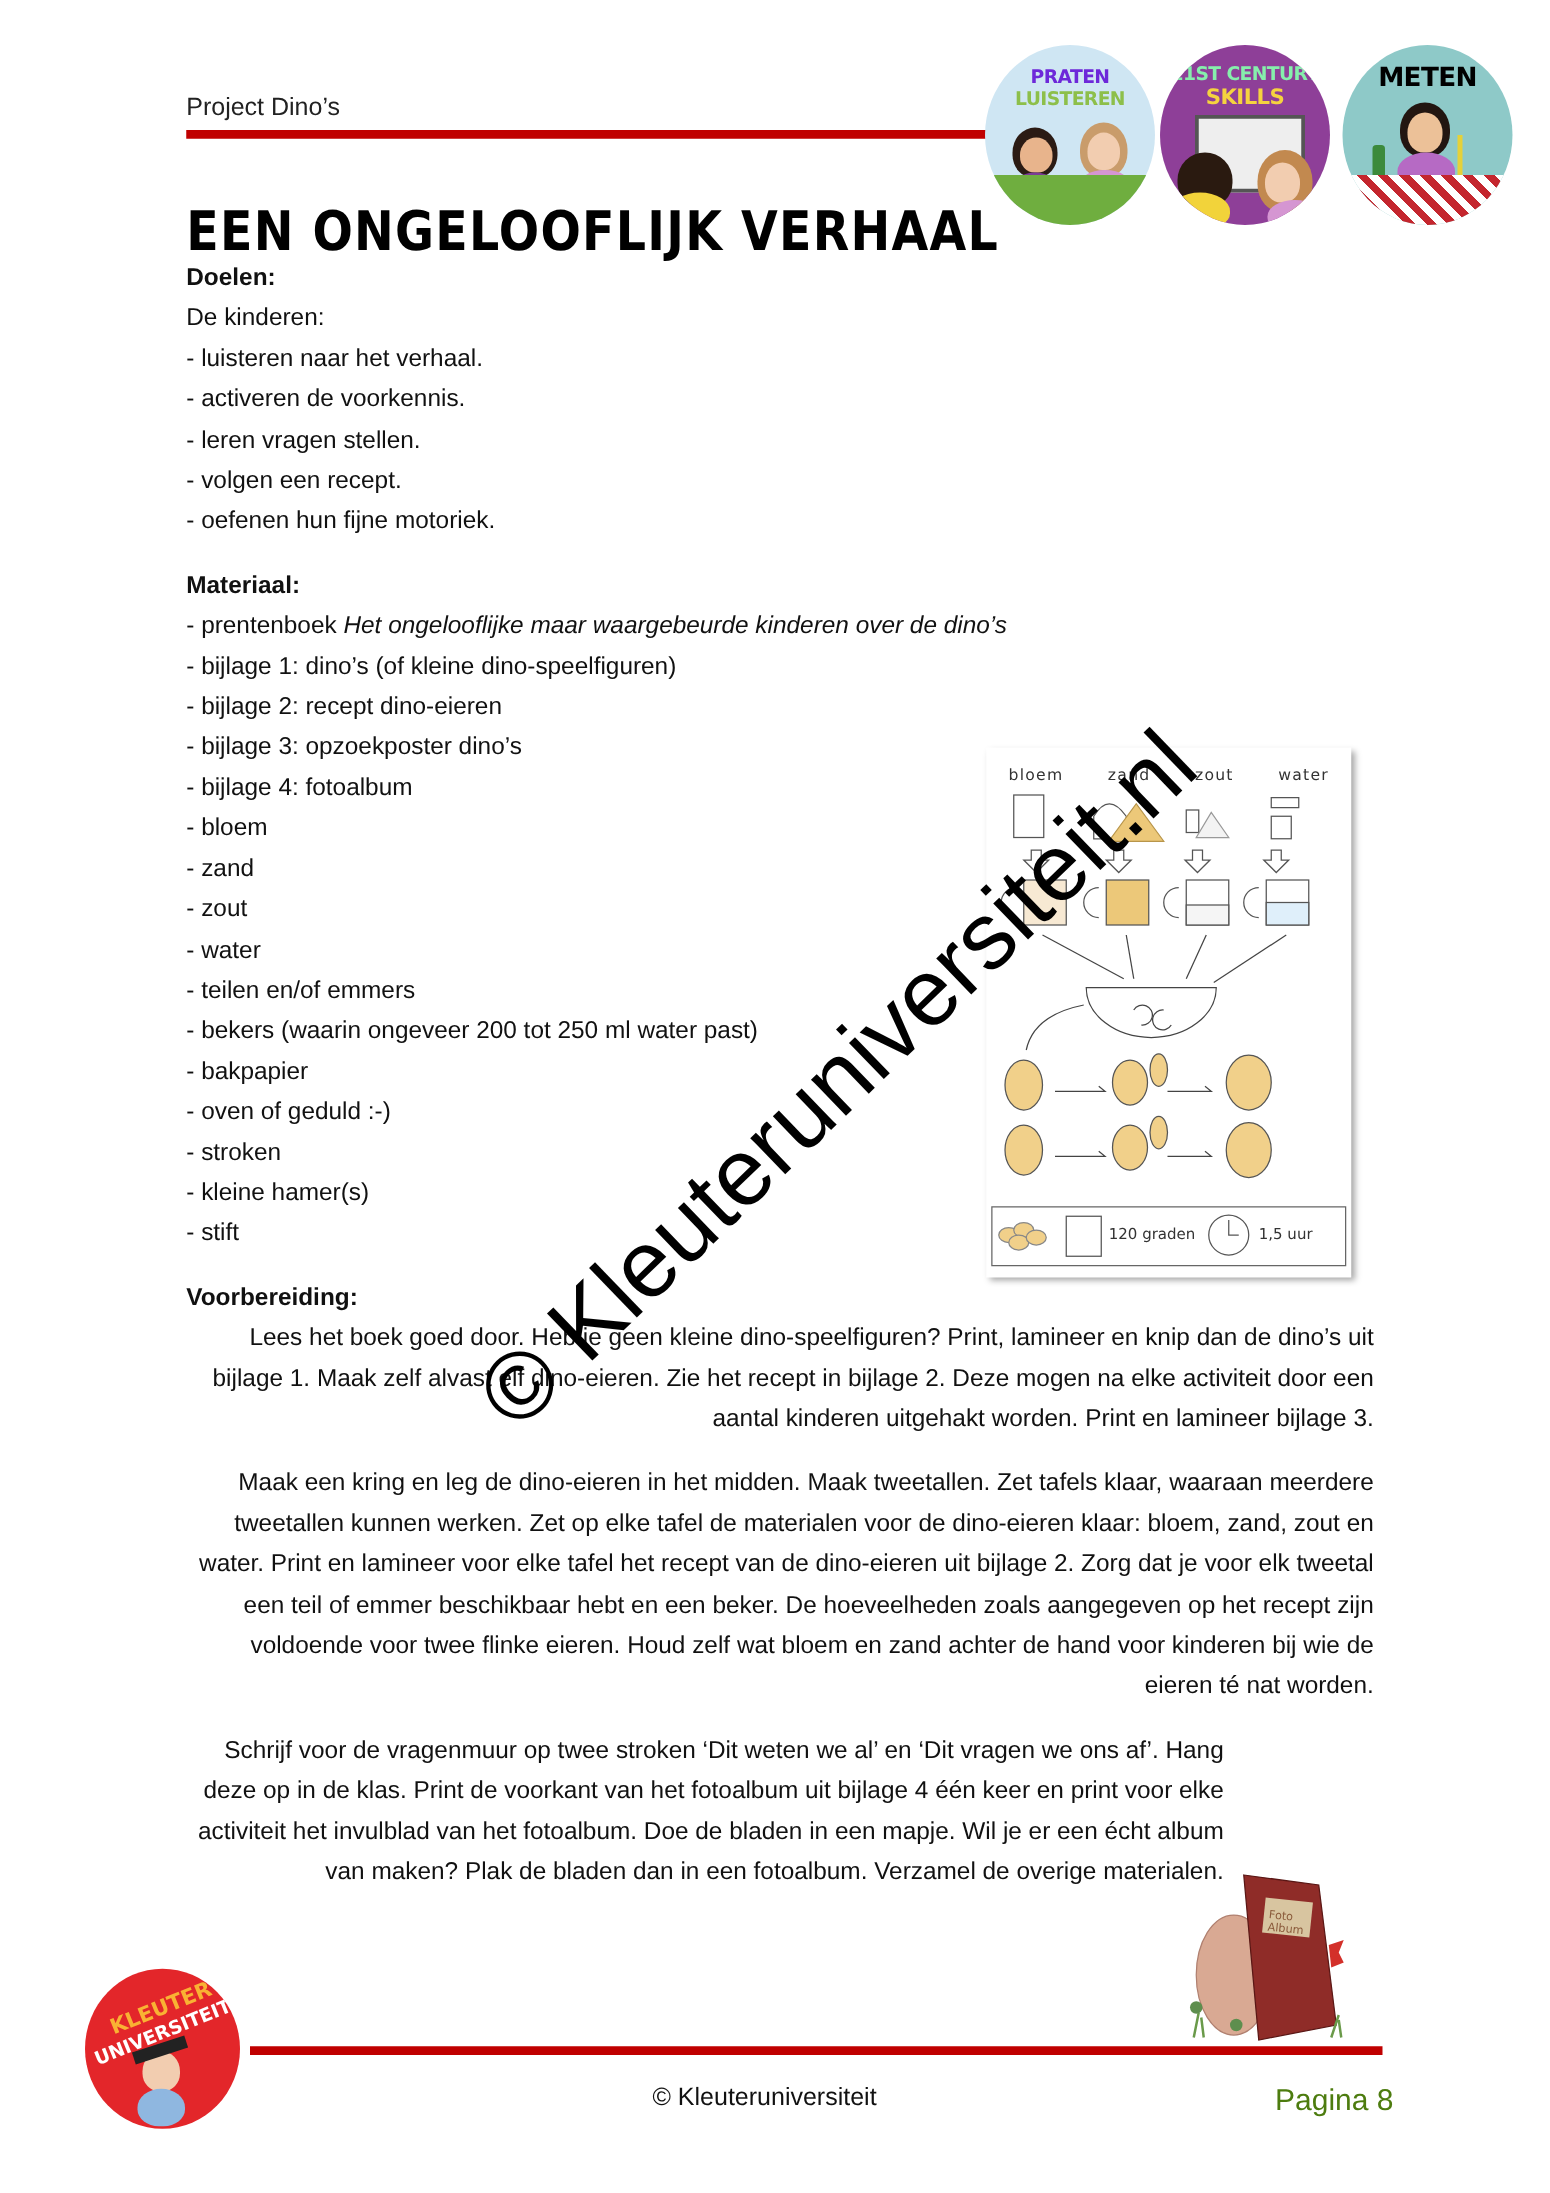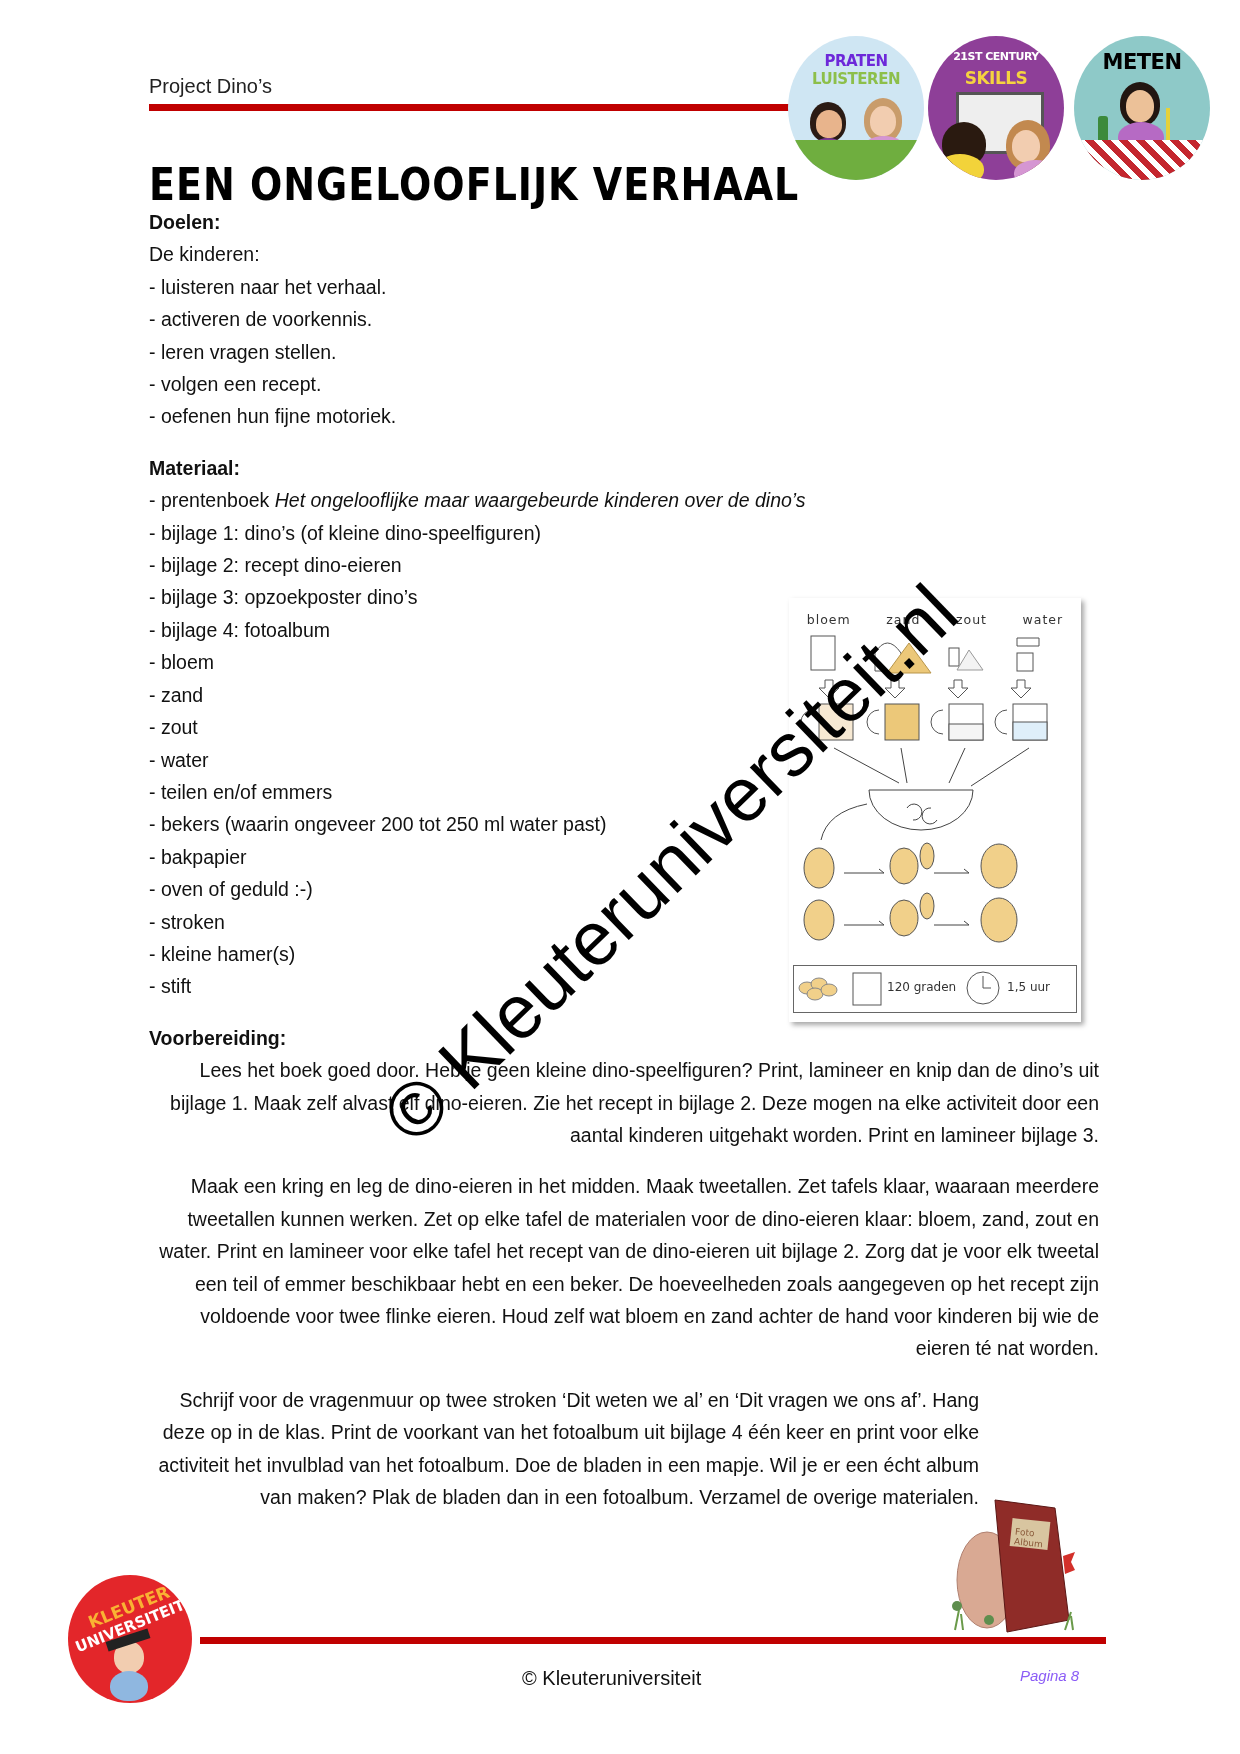--- a/index.html
+++ b/index.html
@@ -10,21 +10,21 @@
   .header-line { left:149px; top:104px; width:650px; height:7px; background:#c00000; }
   .badges { left:788px; top:36px; width:422px; height:144px; }
   .badge { position:absolute; top:0; width:136px; height:144px; border-radius:50%; overflow:hidden; }
   .badge .label1, .badge .label2 { position:absolute; left:0; right:0; text-align:center;
         font-family:"DejaVu Sans", sans-serif; font-weight:bold; letter-spacing:-0.5px; }
   .b1 { left:0; background:#cfe6f3; }
   .b2 { left:140px; background:#8e3f98; }
   .b3 { left:286px; background:#8ec9c8; }
   .b1 .label1 { top:16px; font-size:15px; color:#6d28d9;text-align:center; }
   .b1 .label2 { top:34px; font-size:15px; color:#8dbf4a; }
-  .b2 .label1 { top:14px; font-size:11px; color:#ffffff; }
+  .b2 .label1 { top:14px; font-size:15px; color:#86efac; }
   .b2 .label2 { top:32px; font-size:17px; color:#f5d33f; }
   .b3 .label1 { top:14px; font-size:21px; color:#000000; }
   .badge .scene-ground { position:absolute; left:0; right:0; bottom:0; height:40px; }
   .b1 .scene-ground { background:#6fae3f; }
   .b3 .scene-ground { background:repeating-linear-gradient(45deg,#c4262e 0 6px,#fff 6px 12px); }
   .kid { position:absolute; border-radius:50% 50% 45% 45%; }
   .page-title { left:149px; top:160px; font-family:"DejaVu Sans", sans-serif; font-weight:bold;
         font-size:38px; letter-spacing:1px; transform:scaleY(1.15); transform-origin:left top;
         color:#000; }
   .content { left:149px; top:206px; width:950px; font-size:19.5px; line-height:32.4px; color:#111; }
@@ -40,21 +40,21 @@
             font-family:"DejaVu Sans", sans-serif; letter-spacing:1px; }
   .recipe .oven-box { position:absolute; left:4px; top:367px; width:282px; height:46px;
             border:1.5px solid #666; }
   .recipe .oven-text { position:absolute; font-size:12px; color:#333; font-family:"DejaVu Sans", sans-serif; }
   .watermark { left:120px; top:820px; font-size:76px; color:#000; white-space:nowrap;
             transform:rotate(-44deg); transform-origin:center; width:1100px; text-align:center;
             font-family:"Liberation Sans", sans-serif; }
   .album { left:945px; top:1480px; width:140px; height:160px; }
   .footer-line { left:200px; top:1637px; width:906px; height:7px; background:#c00000; }
   .footer-copy { left:522px; top:1667px; font-size:20px; color:#111; }
-  .footer-page { left:1020px; top:1667px; font-size:15px; color:#8b5cf6;font-style:italic; }
+  .footer-page { left:1020px; top:1667px; font-size:24px; color:#4d7c0f; }
   .logo { left:68px; top:1575px; width:124px; height:128px; border-radius:50%; background:#e3262a; overflow:hidden; }
   .logo .l1 { position:absolute; left:18px; top:22px; font-size:17px; font-weight:bold; color:#f9b233;
             transform:rotate(-22deg); font-family:"DejaVu Sans", sans-serif; }
   .logo .l2 { position:absolute; left:4px; top:42px; font-size:15px; font-weight:bold; color:#fff;
             transform:rotate(-22deg); font-family:"DejaVu Sans", sans-serif; }
 </style>
 </head>
 <body>
 
 <div class="abs header-title">Project Dino’s</div>

